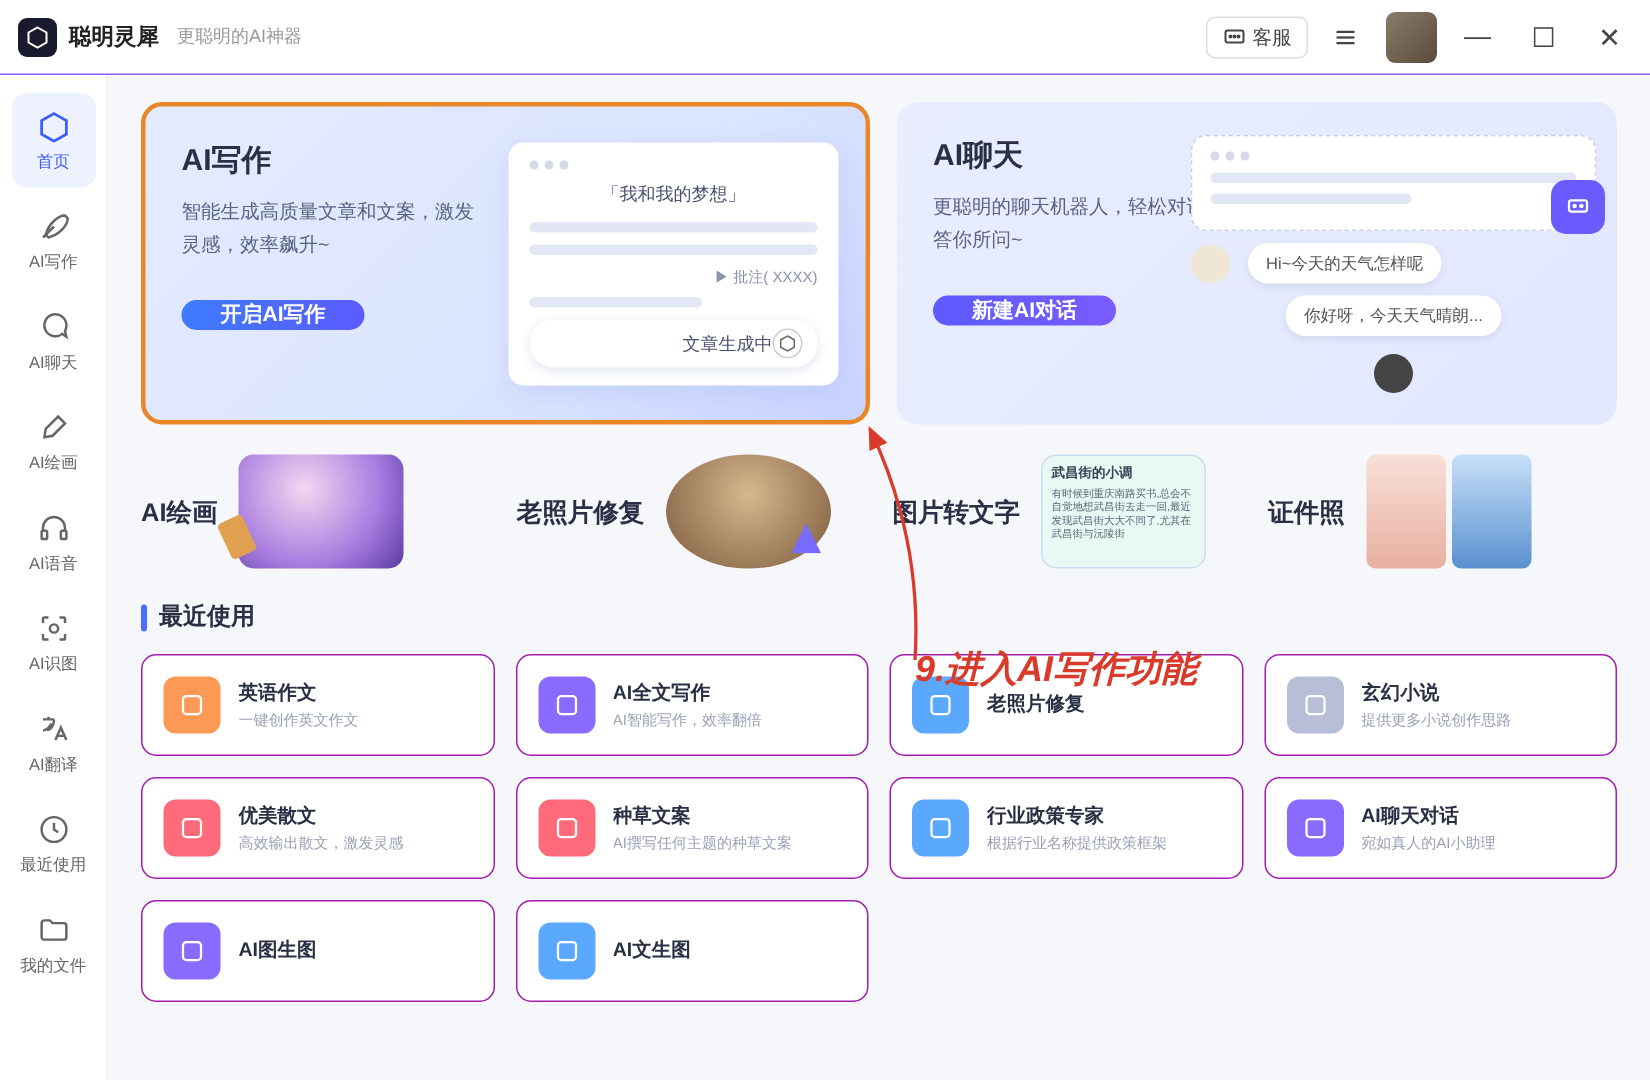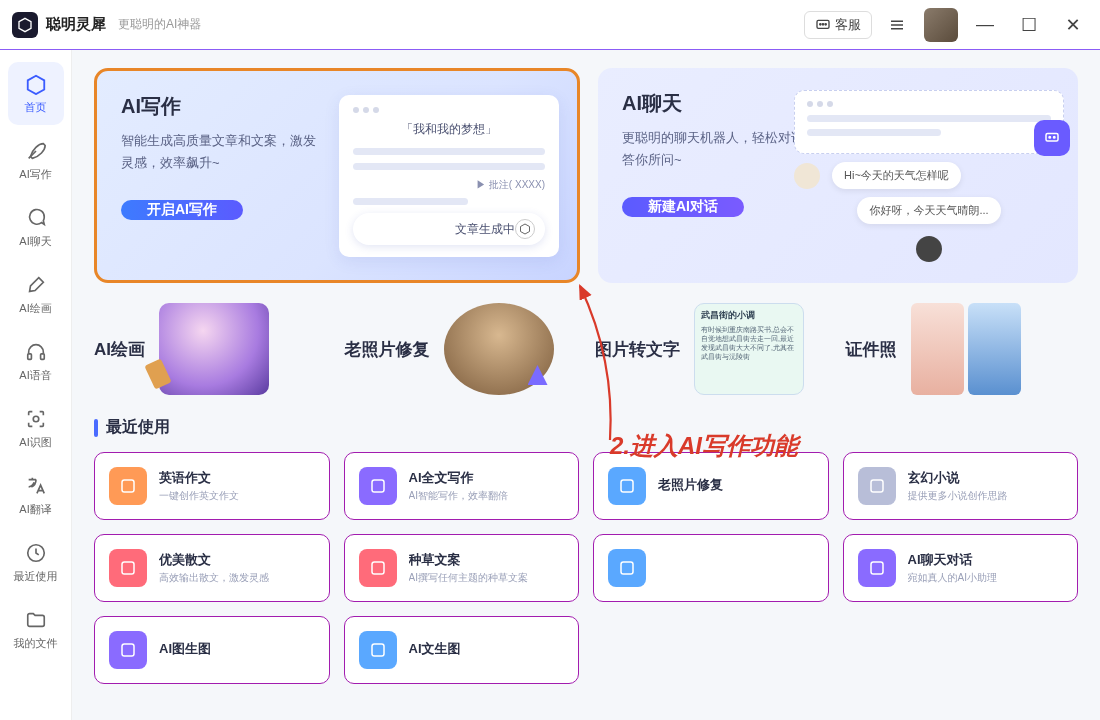--- a/index.html
+++ b/index.html
@@ -63,21 +63,21 @@
 .chat-bubble { display:flex; align-items:center; gap:12px; margin-top:8px;}
 .chat-bubble .cava { width:26px; height:26px; border-radius:50%; background:#f0e6d6; flex-shrink:0;}
 .chat-bubble .ctext { background:#fff; border-radius:999px; padding:6px 12px; font-size:11px; color:#555; box-shadow:0 2px 6px rgba(0,0,0,0.08);}
 .chat-bubble.right { justify-content:flex-end;flex-direction:column;}
 .chat-fab { position:absolute; right:-6px; top:30px; width:36px; height:36px; border-radius:10px; background:#6a5bff; display:flex; align-items:center; justify-content:center; color:#fff;}
 
 
 .feature-row { display: flex; gap: 18px; margin-bottom: 22px; }
 .feature-tile { flex: 1; display: flex; align-items: center; gap: 14px; }
 .feature-tile .ftitle { font-size: 17px; font-weight: 700; color: #2a2f45; }
-.feature-tile .fimg { width: 110px; height: 92px; border-radius: 10px; flex-shrink: 0; }
+.feature-tile .fimg { width: 110px; height: 76px; border-radius: 10px; flex-shrink: 0; }
 .fimg.paint { background: radial-gradient(circle at 40% 30%, #f5d6f0, #a87be0 60%, #5a3ba0); position:relative;}
 .fimg.paint::after{content:"";position:absolute;left:-10px;bottom:8px;width:18px;height:26px;background:#e0a050;border-radius:3px;transform:rotate(-25deg);}
 .fimg.oldpic { background: radial-gradient(circle at 50% 35%, #d8b890, #7a5a3a); border-radius:50%; position:relative;}
 .fimg.oldpic::after{content:"";position:absolute;right:6px;bottom:10px;width:20px;height:20px;background:#7a6bff;clip-path:polygon(50% 0,100% 100%,0 100%);}
 .fimg.ocr { background:#e9f8f2; border:1px solid #cde; padding:6px; font-size:7px; color:#567; overflow:hidden; line-height:1.3;}
 .fimg.ocr .ocr-title{font-weight:700; font-size:9px; color:#345; margin-bottom:3px;}
 .fimg.idcard { display:flex; gap:4px;}
 .fimg.idcard .id1{flex:1;background:linear-gradient(180deg,#f8e0d8,#e8b0a0);border-radius:6px;}
 .fimg.idcard .id2{flex:1;background:linear-gradient(180deg,#c8e0f8,#5a90d0);border-radius:6px;}
 
@@ -372,20 +372,24 @@
           <div class="rtitle">种草文案</div>
           <div class="rdesc">AI撰写任何主题的种草文案</div>
         </div>
       </div>
       <div class="recent-item">
         <div class="ricon blue">
           <svg width="18" height="18" viewBox="0 0 24 24" fill="none" stroke="#fff" stroke-width="2">
             <rect x="4" y="4" width="16" height="16" rx="3"></rect>
           </svg>
         </div>
+        <div class="rtexts">
+          <div class="rtitle">行业政策专家</div>
+          <div class="rdesc">根据行业名称提供政策框架</div>
+        </div>
       </div>
       <div class="recent-item">
         <div class="ricon purple">
           <svg width="18" height="18" viewBox="0 0 24 24" fill="none" stroke="#fff" stroke-width="2">
             <rect x="4" y="4" width="16" height="16" rx="3"></rect>
           </svg>
         </div>
         <div class="rtexts">
           <div class="rtitle">AI聊天对话</div>
           <div class="rdesc">宛如真人的AI小助理</div>
@@ -416,13 +420,13 @@
 </div>
 
 <svg class="annotation-arrow" style="left:560px; top:280px;" width="80" height="170">
   <defs>
       <marker id="ah" markerWidth="8" markerHeight="8" refX="6" refY="3" orient="auto">
         <path d="M0,0 L7,3 L0,6 Z" fill="#d93a2a"></path>
       </marker>
     </defs>
   <path d="M50,160 Q55,80 20,6" stroke="#d93a2a" stroke-width="2.2" fill="none" marker-end="url(#ah)"></path>
 </svg>
-<div class="annotation-text" style="left:610px; top:430px;">2.进入AI写作功能</div>
+<div class="annotation-text" style="left:610px; top:430px;">9.进入AI写作功能</div>
 
 </body></html>

